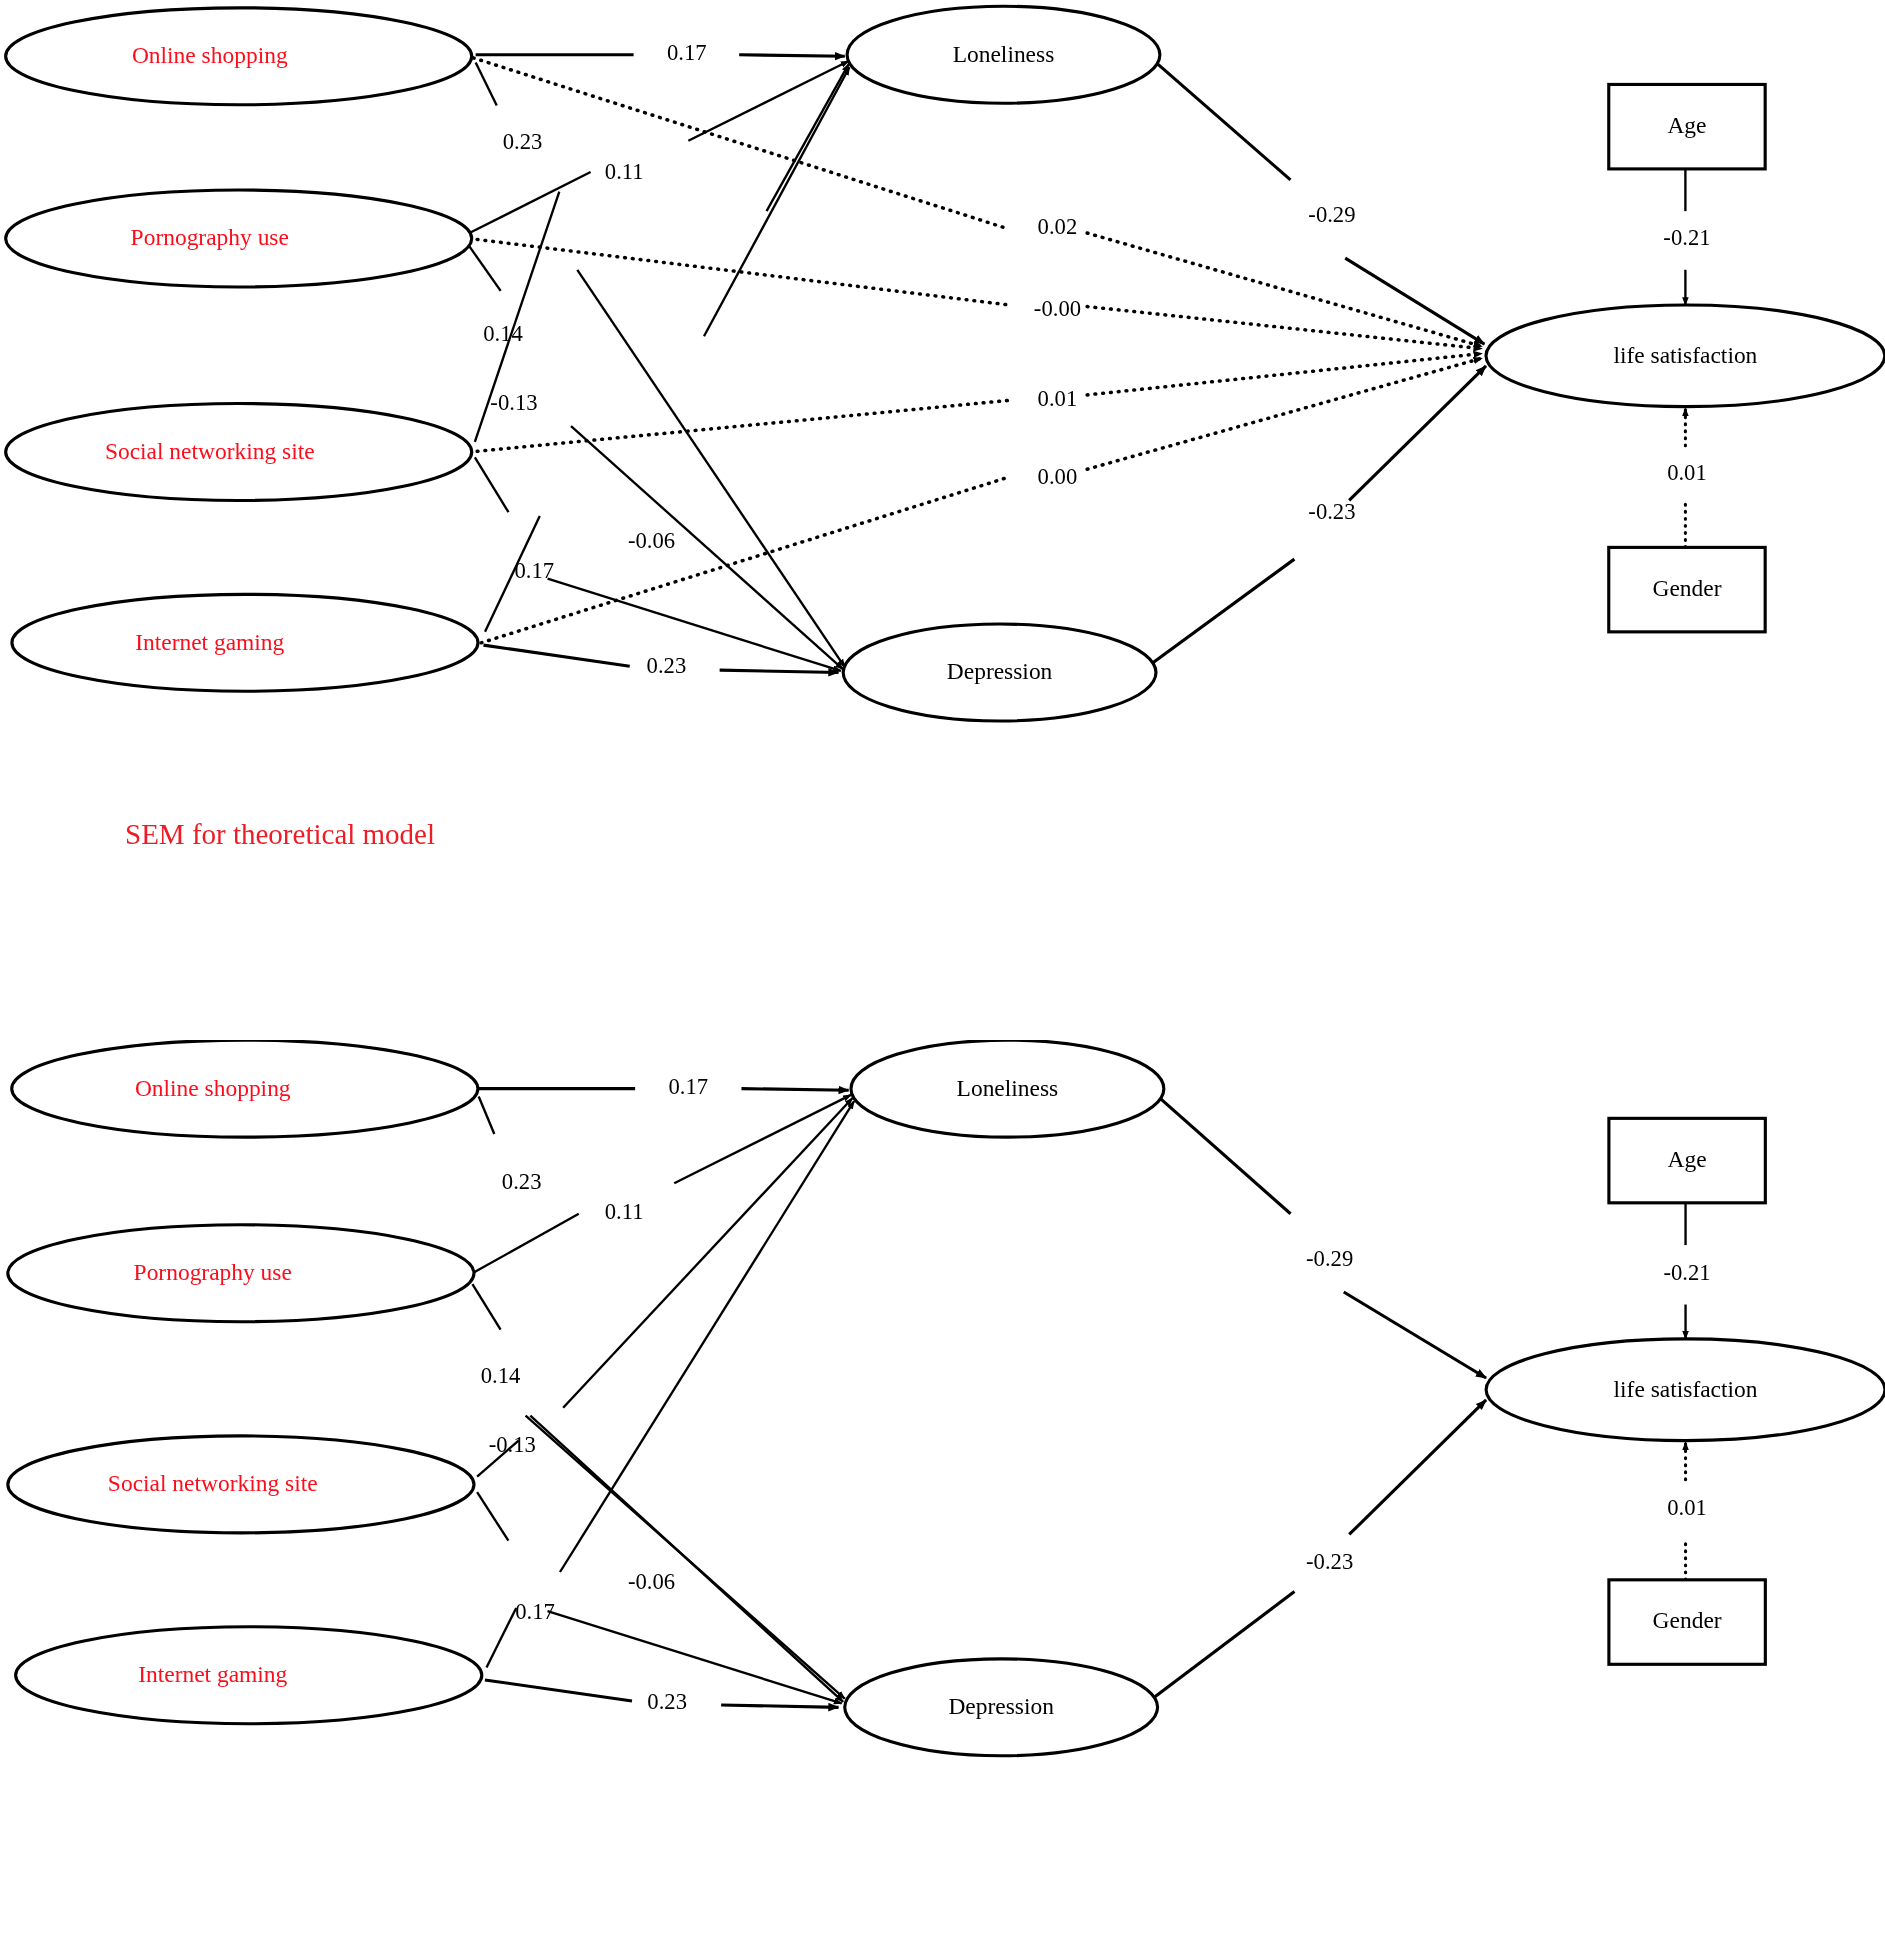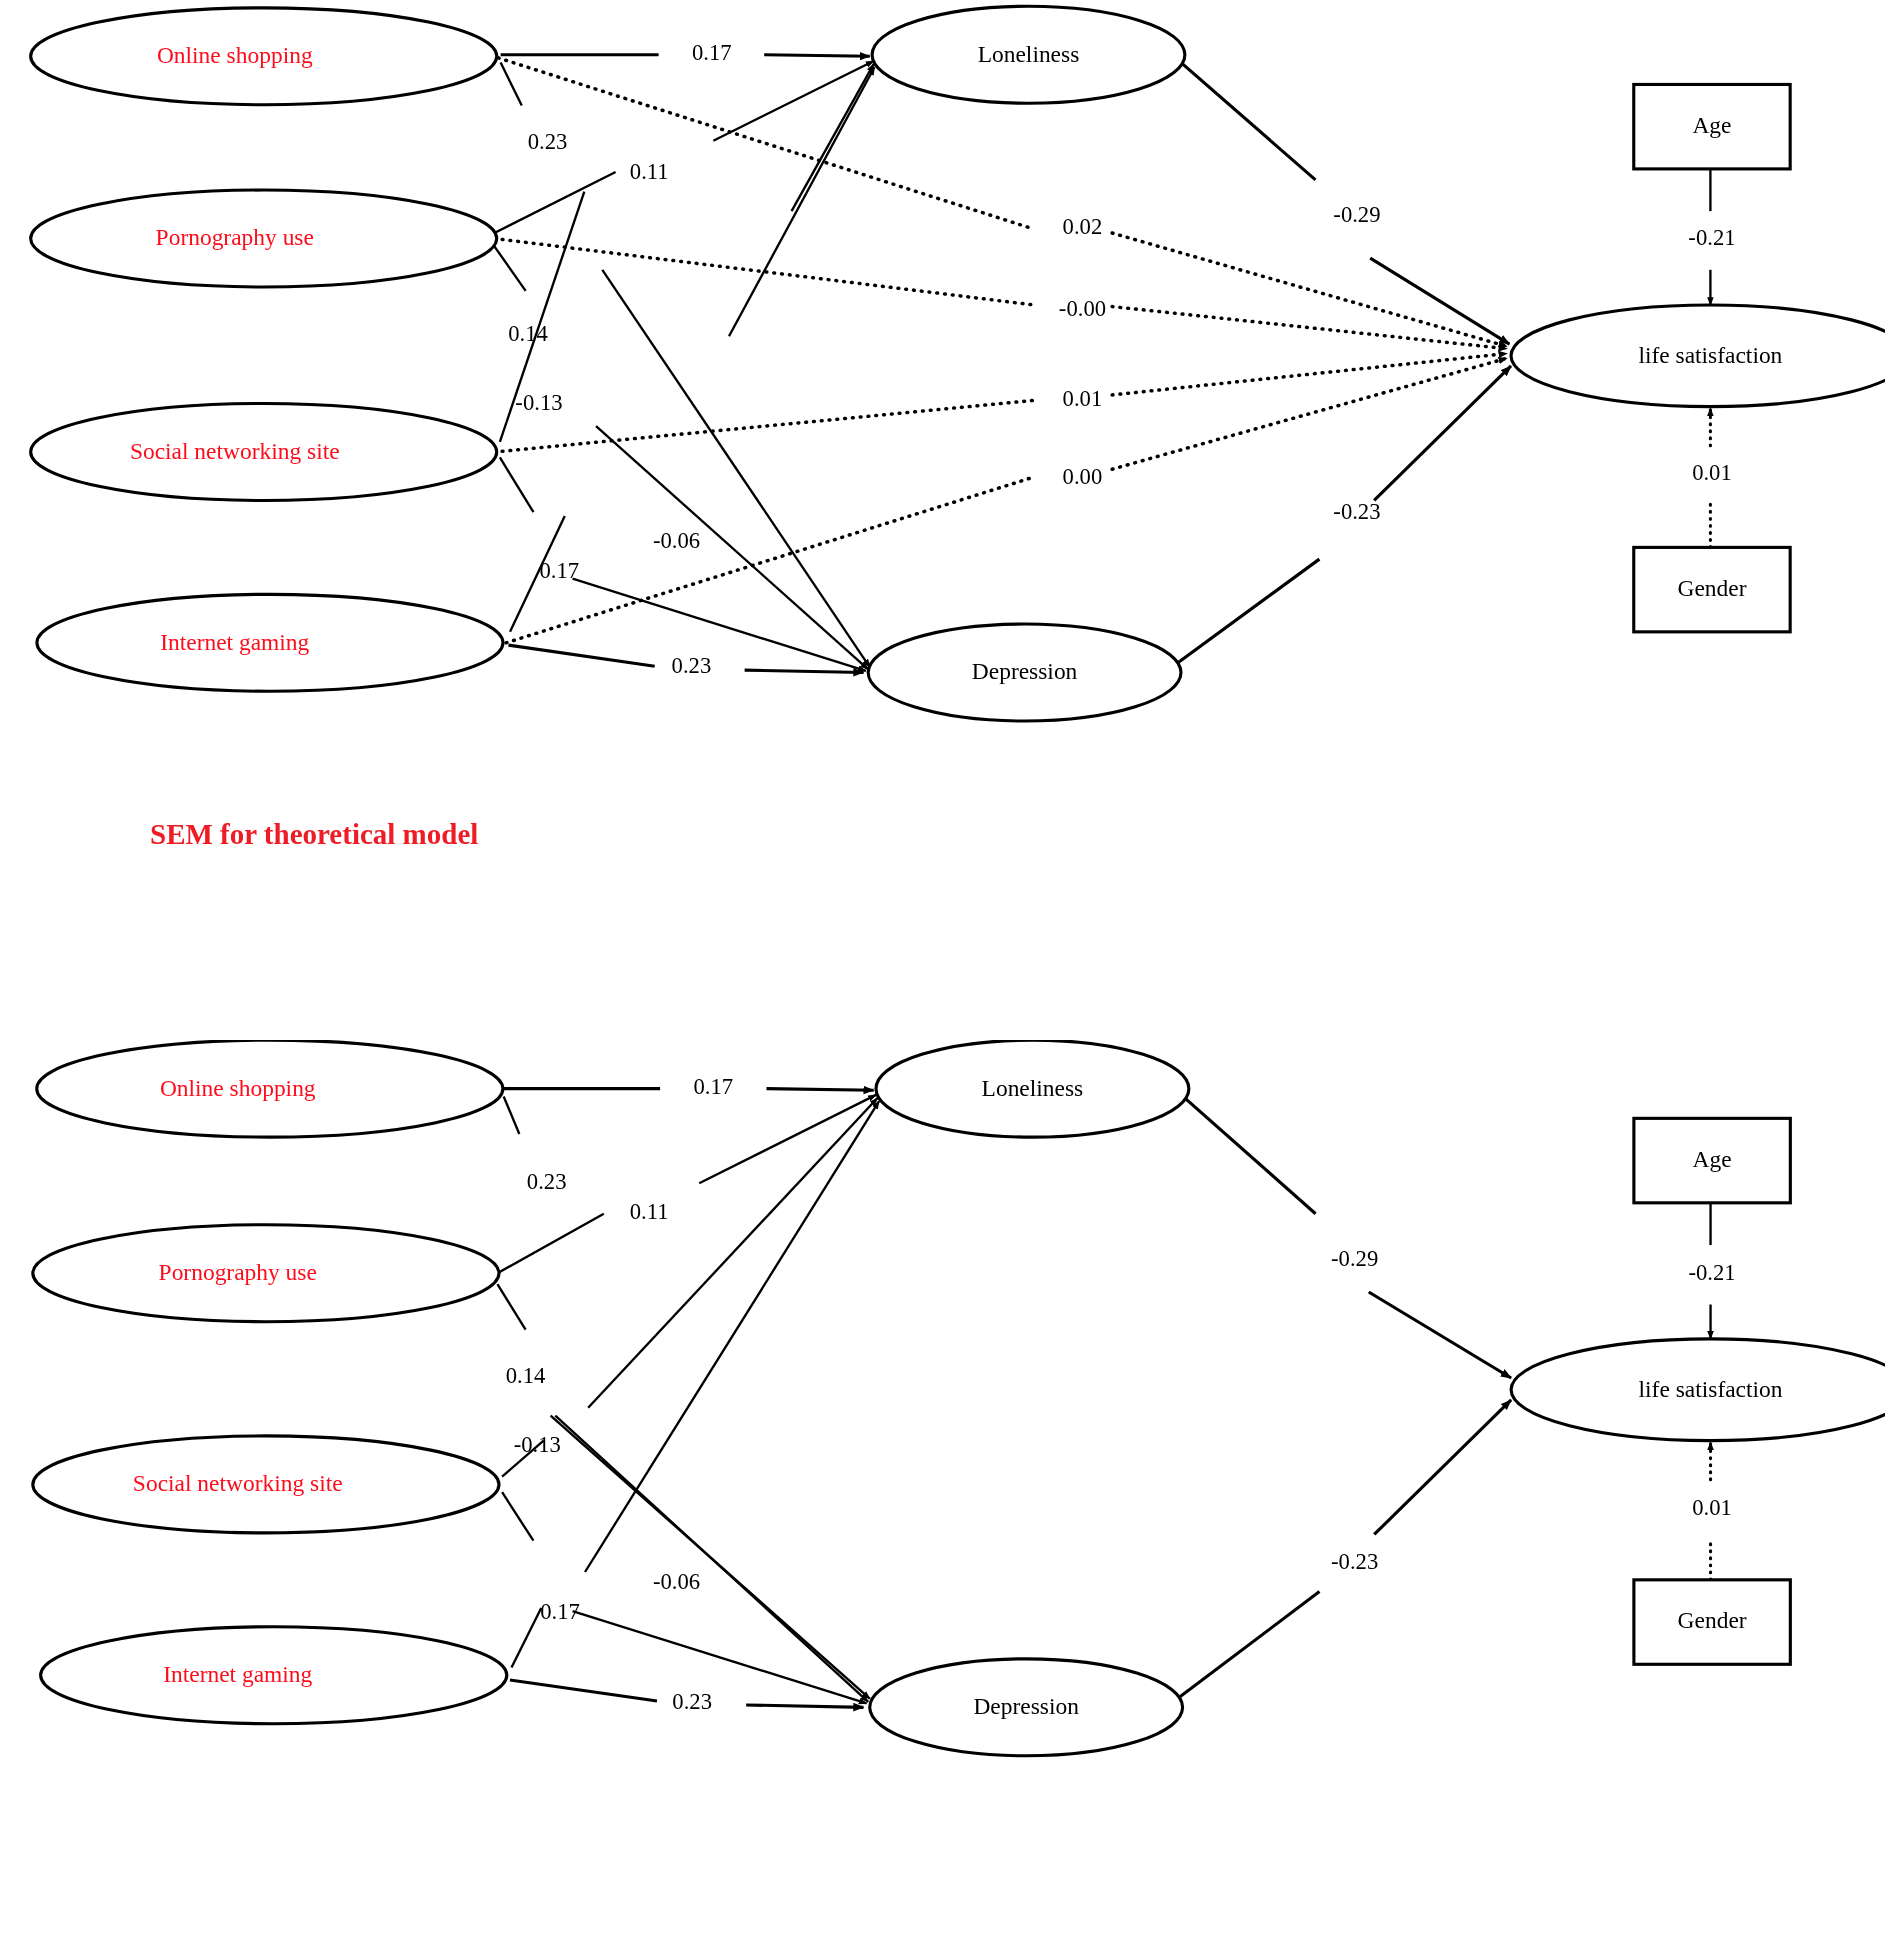--- a/index.html
+++ b/index.html
@@ -11,21 +11,20 @@
     width: 1885px;
     height: 1956px;
     font-family: "Liberation Serif", "DejaVu Serif", serif;
     position: relative;
     overflow: hidden;
   }
   .figure {
     position: absolute;
     left: 0;
     width: 1539px;
-    margin-left: 25px;
   }
   #figure-theoretical { top: 0; height: 900px; }
   #figure-final { top: 1040px; height: 915px; }
 
   .sem-svg {
     position: absolute;
     left: 0;
     top: 0;
     width: 1885px;
     display: block;
@@ -84,21 +83,21 @@
   .edge-dotted-thin {
     stroke: #000000;
     stroke-width: 4;
     stroke-dasharray: 1 8;
     stroke-linecap: round;
     fill: none;
   }
   .caption {
     position: absolute;
     font-family: "Liberation Serif", "DejaVu Serif", serif;
-    font-weight: bold;
+    font-weight: normal;
     font-size: 29px;
     color: #ee1c25;
     white-space: nowrap;
   }
   #caption-theoretical { left: 125px; top: 818px; }
 </style>
 </head>
 <body>
 
 <div class="figure" id="figure-theoretical">

